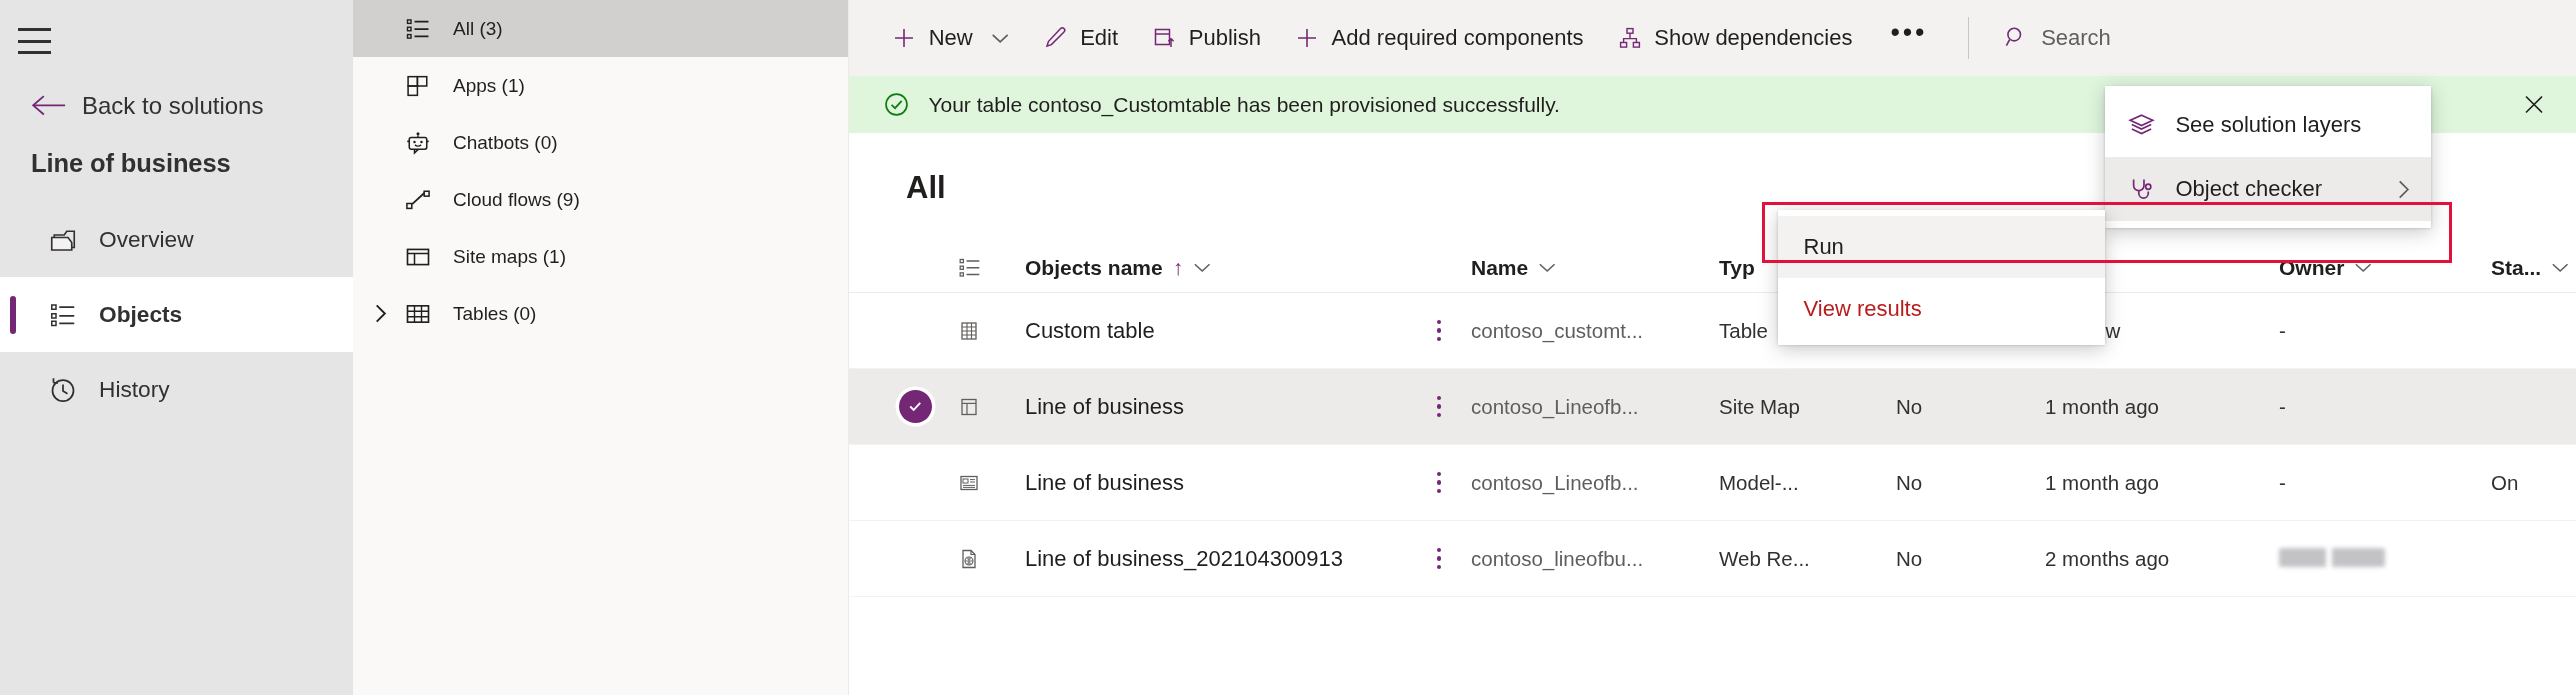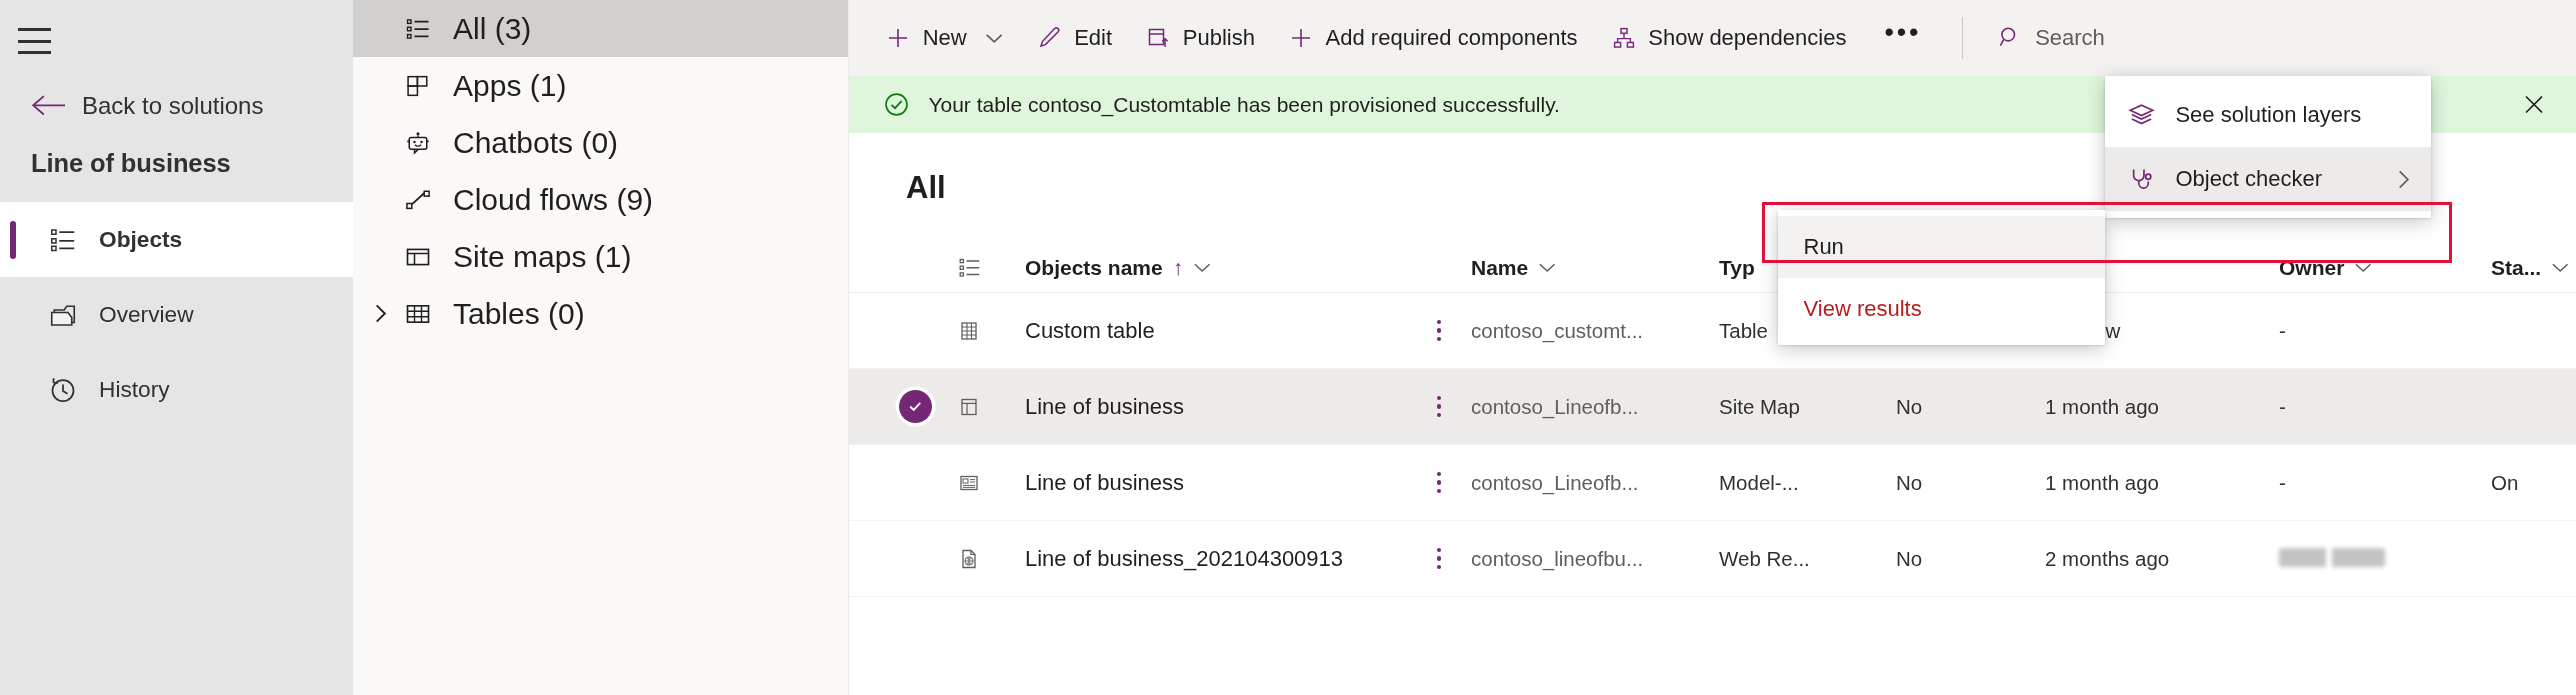--- a/index.html
+++ b/index.html
@@ -103,36 +103,36 @@
   }
   .type-item.selected { background: #d2d0ce; }
   .type-item .chev {
     position: absolute;
     left: 15.6px; top: 50%;
     transform: translateY(-50%);
     width: 24px; height: 24px;
     display: flex; align-items: center; justify-content: center;
   }
   .type-item .ico { width: 30px; height: 30px; flex: 0 0 30px; display:flex; align-items:center; justify-content:center;}
-  .type-item .lbl { font-size: 30px; color: #201f1e; white-space: nowrap; }
+  .type-item .lbl { font-size: 19px; color: #201f1e; white-space: nowrap; }
 
   
   .main {
     flex: 1 1 auto;
     position: relative;
     background: #ffffff;
     min-width: 0;
   }
 
   
   .cmdbar {
     height: 76px;
     display: flex; align-items: center;
     background: #f3f2f1;
-    padding-left: 20px;
+    padding-left: 26px;
     position: relative;
   }
   .cmd {
     display: flex; align-items: center;
     gap: 12.7px;
     padding: 0 17px;
     height: 100%;
     cursor: pointer;
     white-space: nowrap;
   }
@@ -241,21 +241,21 @@
     width: 106px; height: 18.4px;
     border-radius: 2.8px;
     background: linear-gradient(90deg,#b9b9bd 0 44%, #ffffff 44% 50%, #b9b9bd 50% 100%);
     filter: blur(2.1px);
     opacity: .85;
   }
 
   
   .ovf-menu {
     position: absolute;
-    left: 2105px; top: 76px;
+    left: 2105px; top: 86px;
     width: 326px;
     background: #ffffff;
     box-shadow: 0 4.2px 18.4px rgba(0,0,0,.22), 0 0.7px 2.8px rgba(0,0,0,.18);
     padding: 7px 0;
     z-index: 40;
   }
   .ovf-item {
     height: 64px;
     display: flex; align-items: center;
     padding: 0 18.4px 0 21px;
@@ -318,40 +318,40 @@
             <path d="M3 16 H48" stroke="#742774" stroke-width="2.6" fill="none"></path>
           </svg>
       </span>
       <span class="txt">Back to solutions</span>
     </div>
 
     <div class="sol-title">Line of business</div>
 
     <div class="nav-list">
 
+      <div class="nav-item">
+        <span class="ico">
+          <svg width="30" height="30" viewBox="0 0 24 24">
+              <path d="M5 8h8l2-3h6v13H5z" fill="none" stroke="#323130" stroke-width="1.3"></path>
+              <path d="M3 10h13l3 4v6H3z" fill="#f3f2f1" stroke="#323130" stroke-width="1.3"></path>
+            </svg>
+        </span>
+        <span class="lbl">Overview</span>
+      </div>
+
       <div class="nav-item selected">
         <span class="ico">
           <svg width="30" height="30" viewBox="0 0 24 24">
             <rect x="3" y="4" width="3.4" height="3.4" fill="none" stroke="#323130" stroke-width="1.2"></rect>
             <rect x="3" y="11" width="3.4" height="3.4" fill="none" stroke="#323130" stroke-width="1.2"></rect>
             <rect x="3" y="17" width="3.4" height="3.4" fill="none" stroke="#323130" stroke-width="1.2"></rect>
             <path d="M9 5.7h12M9 12.7h12M9 18.7h12" stroke="#323130" stroke-width="1.5"></path>
           </svg>
         </span>
         <span class="lbl">Objects</span>
-      </div>
-
-      <div class="nav-item">
-        <span class="ico">
-          <svg width="30" height="30" viewBox="0 0 24 24">
-              <path d="M5 8h8l2-3h6v13H5z" fill="none" stroke="#323130" stroke-width="1.3"></path>
-              <path d="M3 10h13l3 4v6H3z" fill="#f3f2f1" stroke="#323130" stroke-width="1.3"></path>
-            </svg>
-        </span>
-        <span class="lbl">Overview</span>
       </div>
 
       <div class="nav-item">
         <span class="ico">
           <svg width="30" height="30" viewBox="0 0 24 24">
               <circle cx="12" cy="12.5" r="8.4" fill="none" stroke="#323130" stroke-width="1.4"></circle>
               <path d="M12 7.6v5.2l3.6 2.2" fill="none" stroke="#323130" stroke-width="1.4"></path>
               <path d="M4.4 6.2 L4.4 2.6 M4.4 6.2 L8 6.2" stroke="#323130" stroke-width="1.4" fill="none"></path>
             </svg>
         </span>

